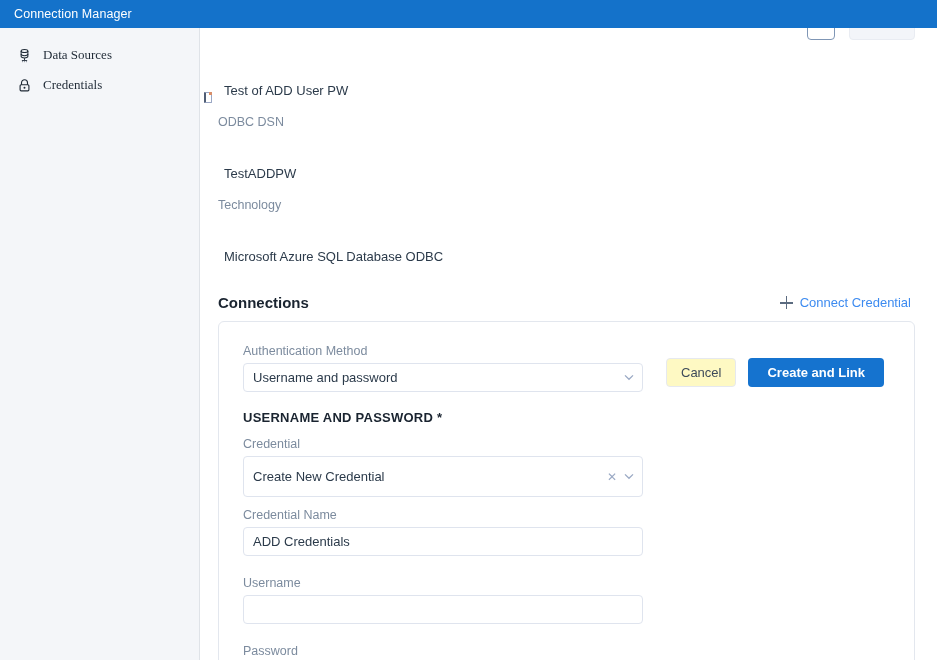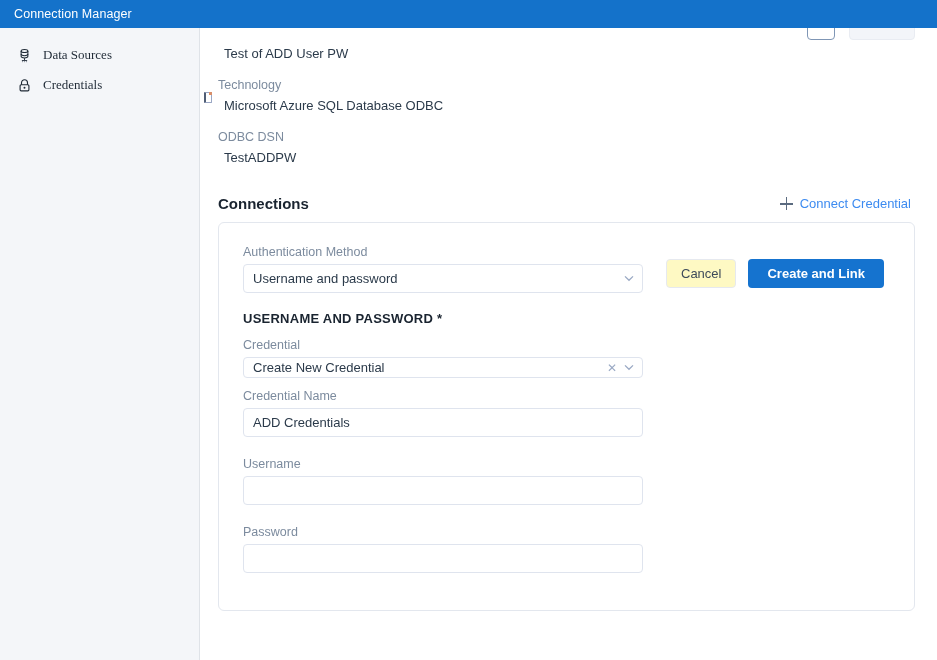--- a/index.html
+++ b/index.html
@@ -148,20 +148,21 @@
   .ro-group { margin-bottom: 17px; }
   .ro-label {
     font-size: 12.5px;
     color: #7c8b9e;
     margin-bottom: 6px;
   }
   .ro-value {
     font-size: 13px;
     color: #2b3a4a;
     padding-left: 6px;
+    margin-top: 37px;
   }
 
   
   .section-head {
     display: flex;
     align-items: center;
     justify-content: space-between;
     margin-top: 30px;
     margin-bottom: 10px;
     padding-right: 4px;
@@ -219,21 +220,21 @@
 
   .field-col { width: 400px; }
 
   .f-label {
     font-size: 12.5px;
     color: #7c8b9e;
     margin-bottom: 5px;
   }
 
   .input-box {
-    height: 21px;
+    height: 41px;
     border: 1px solid #dfe4ee;
     border-radius: 4px;
     background: #ffffff;
     display: flex;
     align-items: center;
     padding: 0 8px 0 9px;
     box-sizing: border-box;
     font-size: 13px;
     color: #2b3a4a;
     position: relative;
@@ -355,27 +356,27 @@
 
       <div class="edge-artifact"></div>
 
       <div class="content-inner">
 
         <div class="ro-group">
           <div class="ro-value">Test of ADD User PW</div>
         </div>
 
         <div class="ro-group">
+          <div class="ro-label">ODBC DSN</div>
+          <div class="ro-value">TestADDPW</div>
+        </div>
+
+        <div class="ro-group">
           <div class="ro-label">Technology</div>
           <div class="ro-value">Microsoft Azure SQL Database ODBC</div>
-        </div>
-
-        <div class="ro-group">
-          <div class="ro-label">ODBC DSN</div>
-          <div class="ro-value">TestADDPW</div>
         </div>
 
         <div class="section-head">
           <div class="section-title">Connections</div>
           <div class="link-action">
             <span class="plus-icon"></span>
             <span class="link-text">Connect Credential</span>
           </div>
         </div>
 

